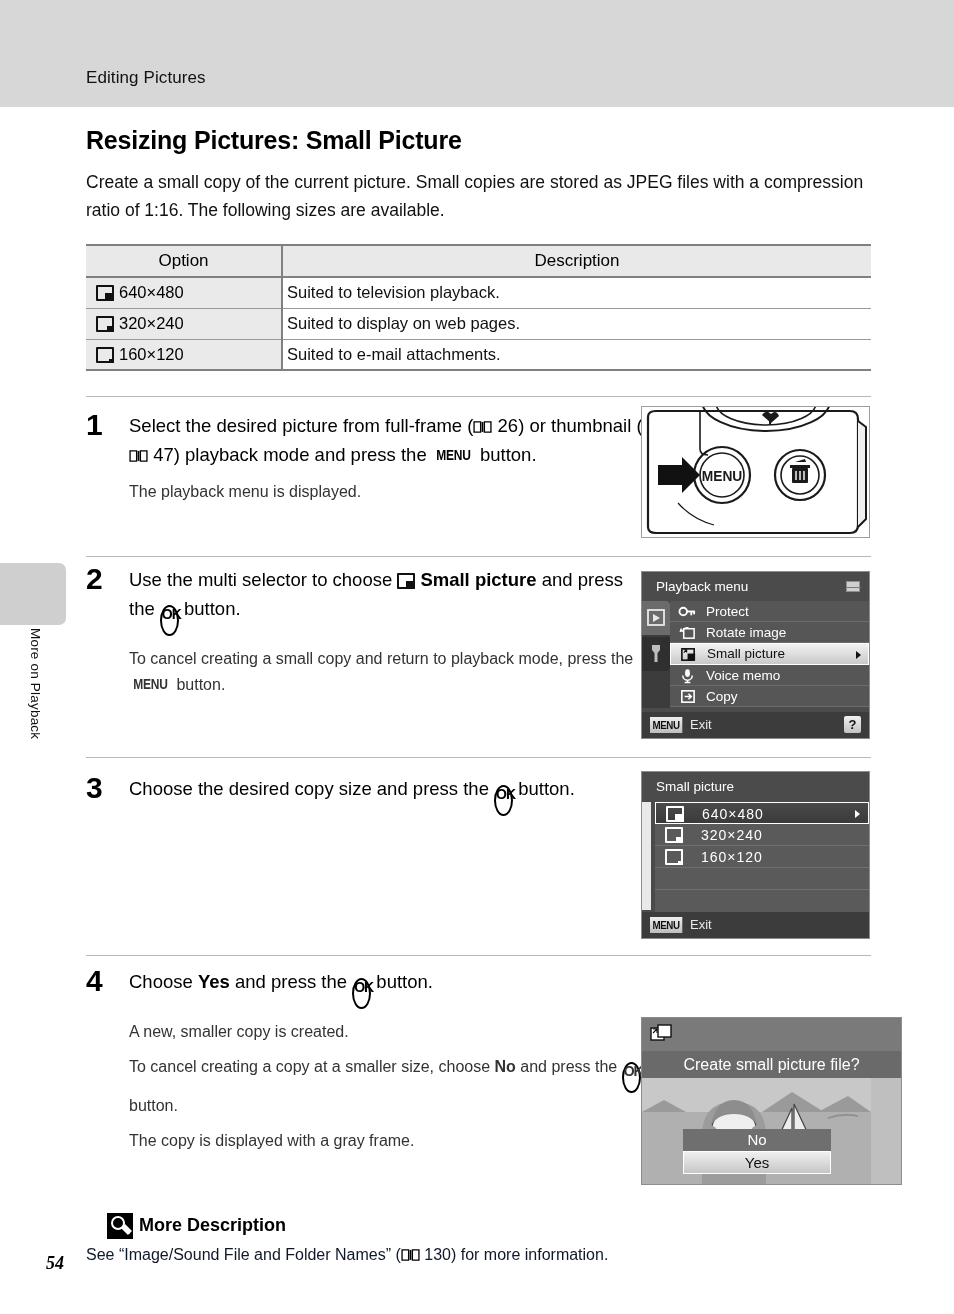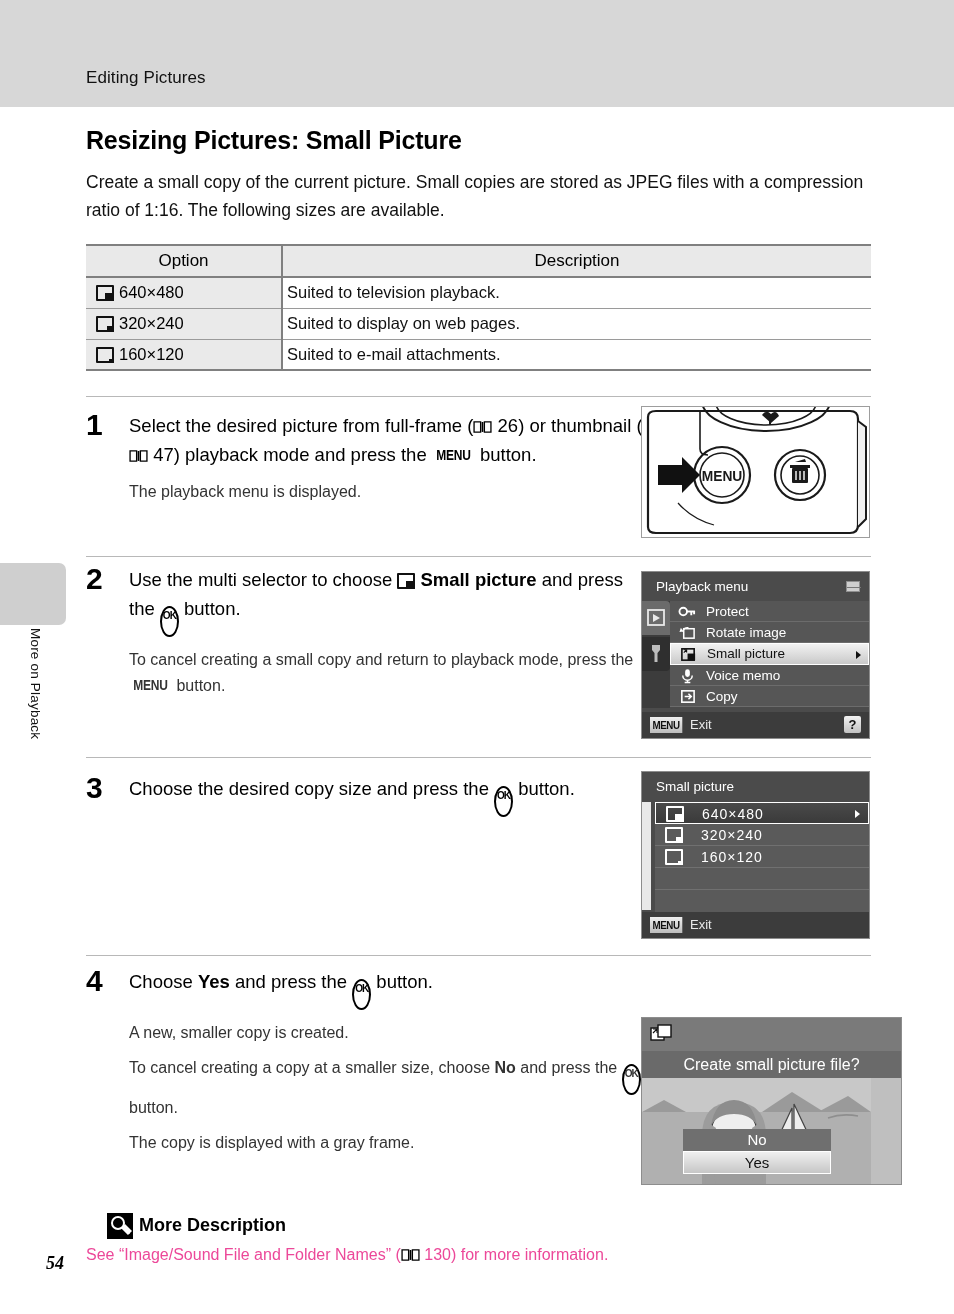--- a/index.html
+++ b/index.html
@@ -90,21 +90,21 @@
   
   .menuword {
     font-family:"Liberation Sans", sans-serif; font-weight:bold;
     font-size:15px; letter-spacing:-.3px; transform:scaleX(.8);
     display:inline-block; vertical-align:1px;
   }
   
   .okglyph {
     display:inline-block; width:19px; height:31px; border:2.2px solid #000;
     border-radius:50%; position:relative; vertical-align:-4px;
-    font-size:10px; font-weight:bold; line-height:15px; text-align:center;
+    font-size:14px; font-weight:bold; line-height:15px; text-align:center;
     letter-spacing:-1px; transform:scaleX(1);
   }
   
   .bookglyph { display:inline-block; width:19px; height:15px; vertical-align:-2px; }
 
   
   .fig { position:absolute; border:1px solid #9d9d9d; background:#fff; }
   .fig-cam { left:641px; top:406px; width:229px; height:132px; overflow:hidden; }
 
   
@@ -176,21 +176,21 @@
   .cf-opts { position:absolute; left:41px; width:148px; bottom:10px; }
   .cf-opt {
     height:22px; line-height:22px; text-align:center; font-size:15px;
     background:#6f6f6f; color:#fff;
   }
   .cf-opt.sel { background:linear-gradient(#f0f0f0,#c6c6c6); color:#111; border:1px solid #fff; height:23px; line-height:21px;}
 
   
   .more-icon { position:absolute; left:107px; top:1213px; width:26px; height:26px; background:#000; }
   .more-title { position:absolute; left:139px; top:1215px; font-size:18px; font-weight:bold; }
-  .more-text  { position:absolute; left:86px; top:1246px; font-size:16px; color:#ec4899; }
+  .more-text  { position:absolute; left:86px; top:1246px; font-size:16px; color:#0f172a; }
   .pagenum {
     position:absolute; left:46px; top:1253px; font-size:18px; font-style:italic;
     font-family:"Liberation Serif", serif; font-weight:bold;
   }
 </style>
 </head>
 <body>
 
 <div class="header-band"></div>
 <div class="header-title">Editing Pictures</div>

